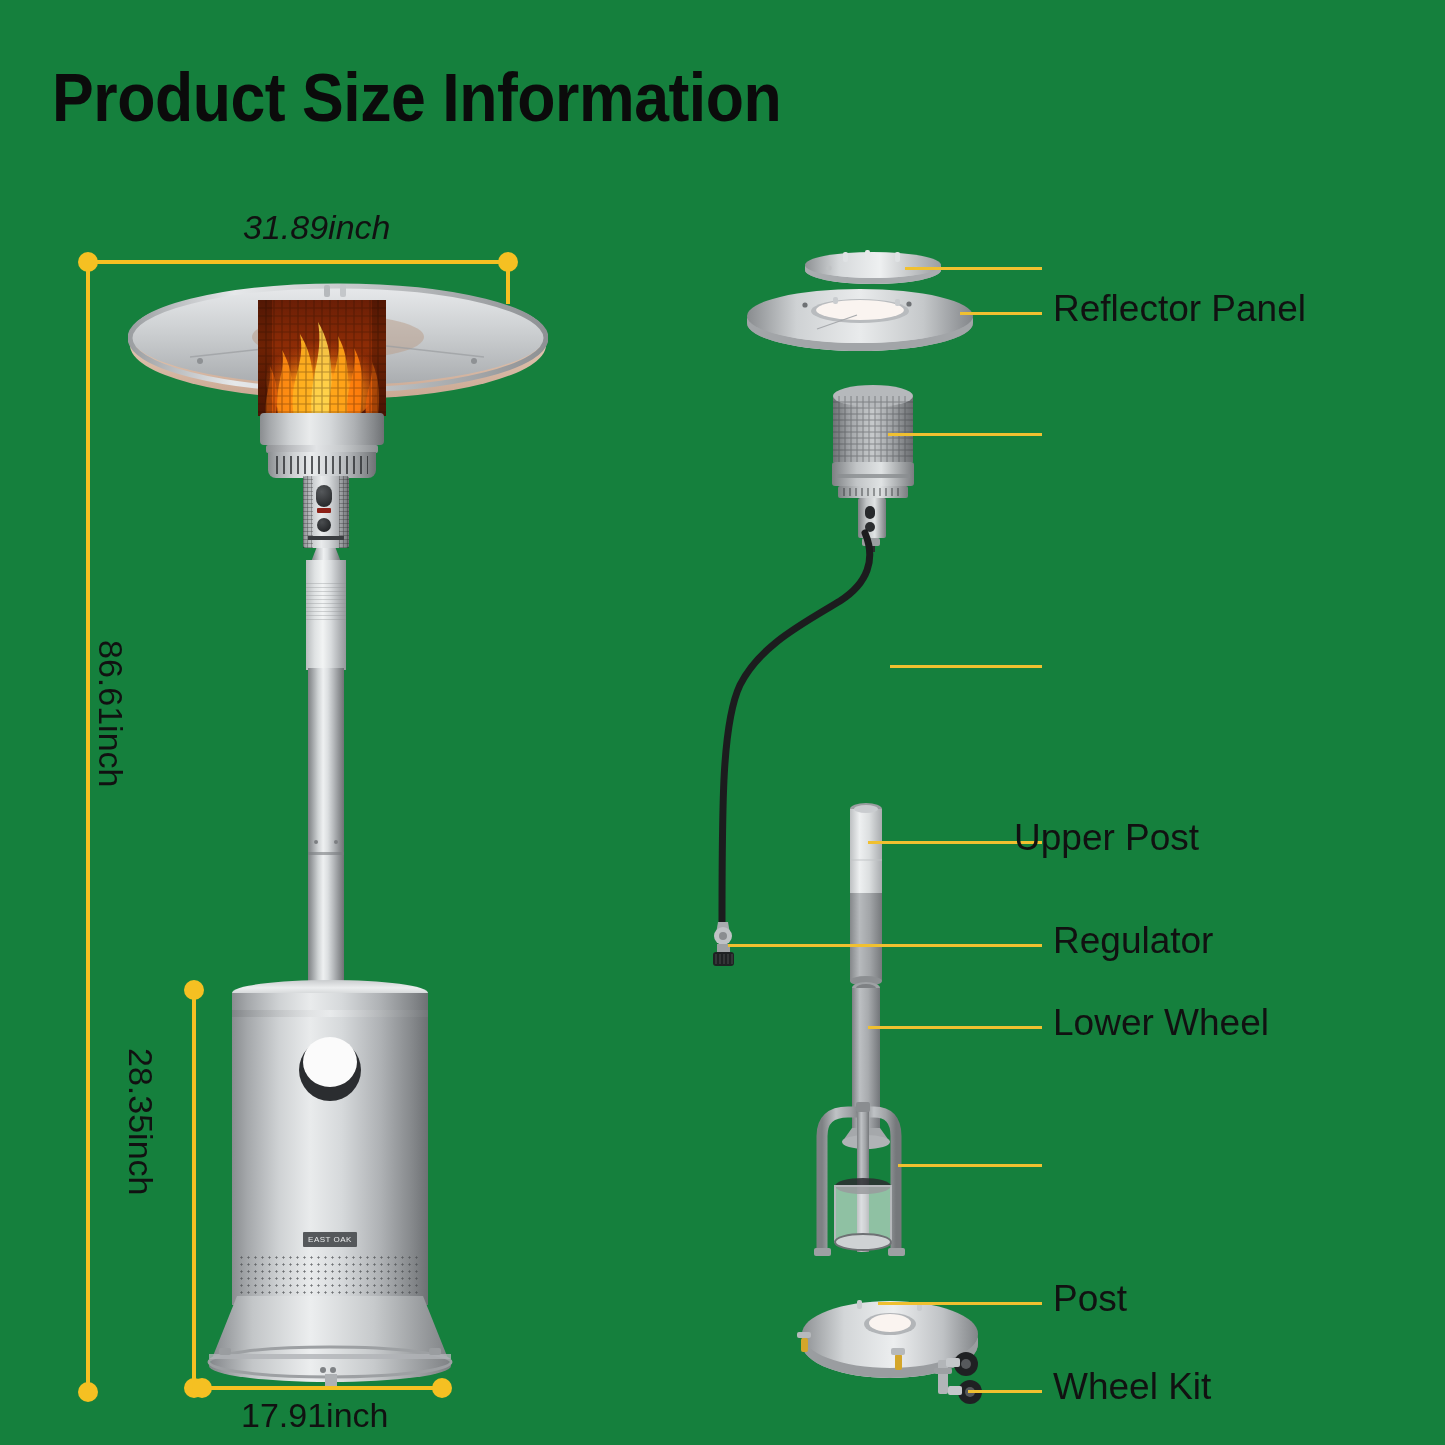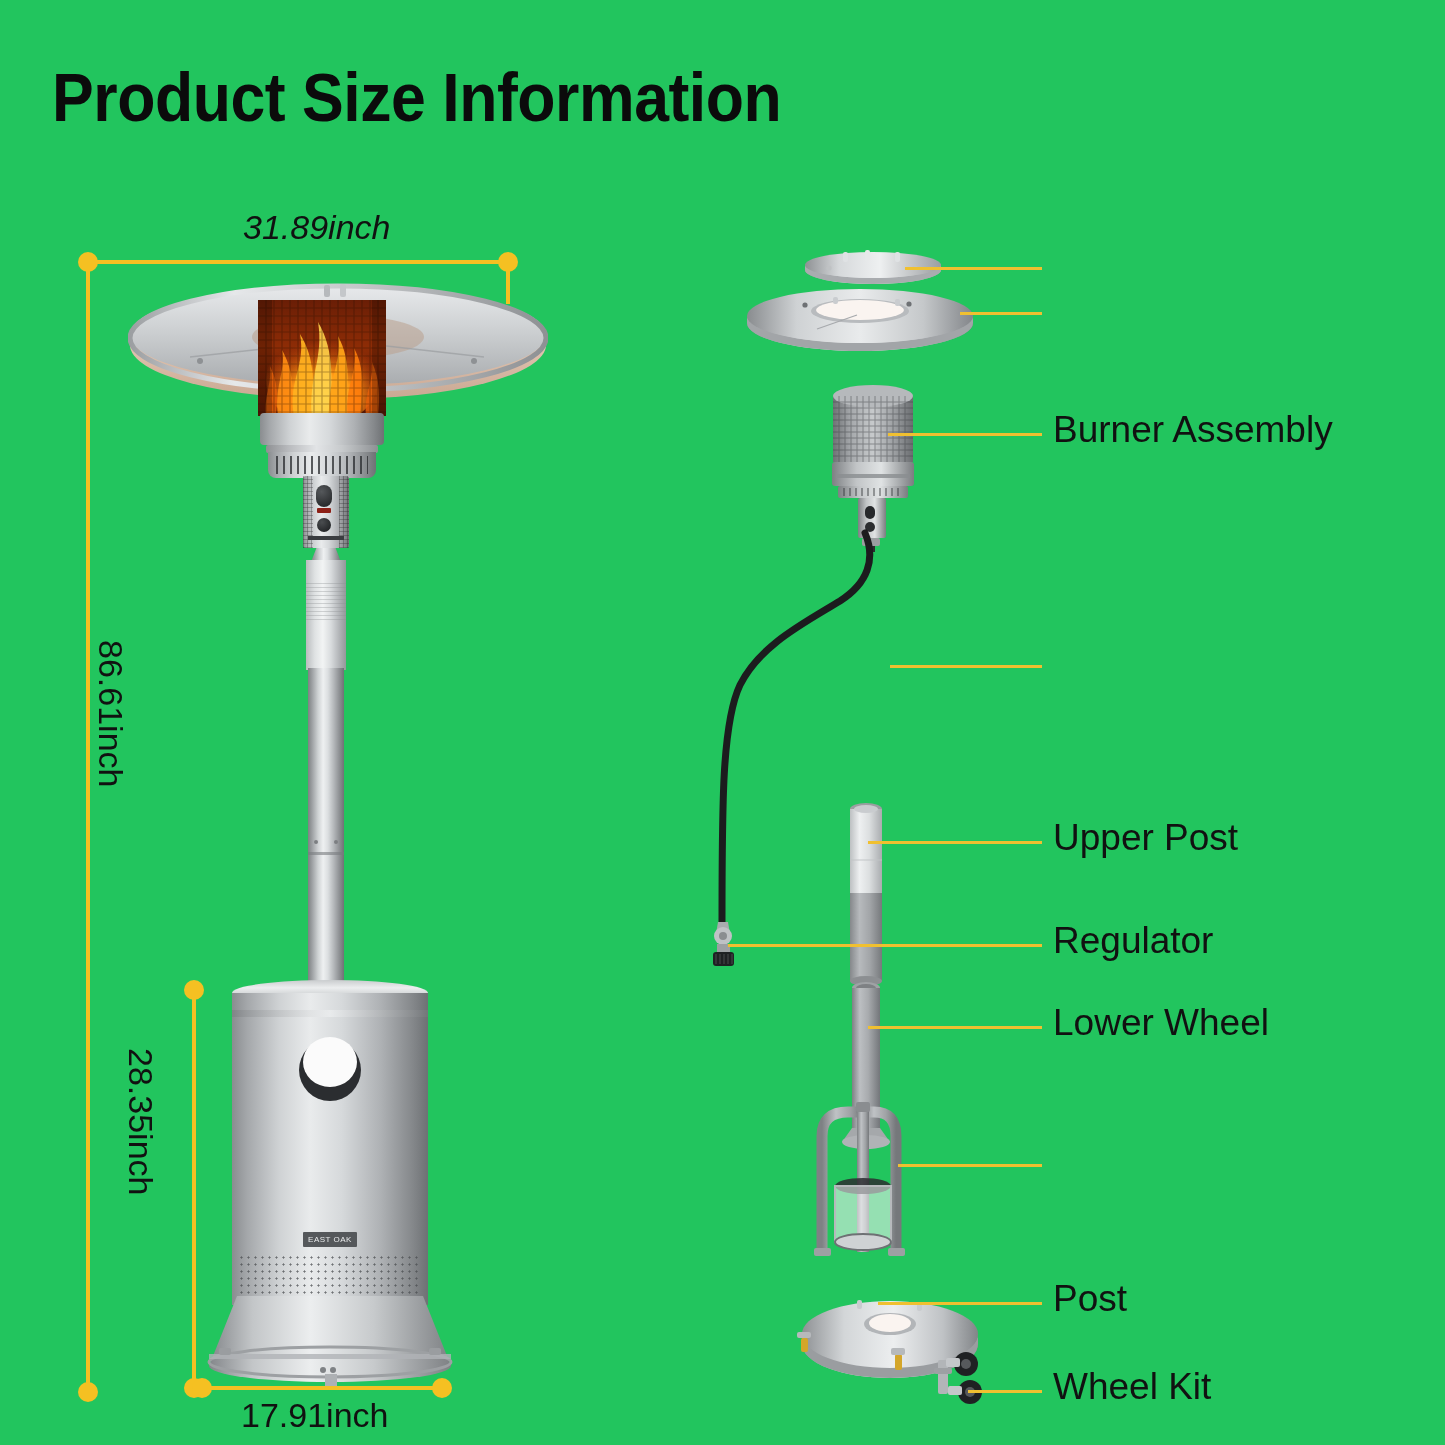--- a/index.html
+++ b/index.html
@@ -5,21 +5,21 @@
 <style>
   html, body {
     margin: 0;
     padding: 0;
     background: #faf4f0;
   }
   #page {
     position: relative;
     width: 1445px;
     height: 1445px;
-    background: #22c55e;
+    background: #15803d;
     overflow: hidden;
     font-family: "Liberation Sans", "DejaVu Sans", sans-serif;
     -webkit-font-smoothing: antialiased;
   }
 
   
   #title {
     position: absolute;
     left: 52px;
     top: 58px;
@@ -482,28 +482,28 @@
       <circle cx="40" cy="44" r="12" fill="#1f2123"></circle>
       <circle cx="40" cy="44" r="5" fill="#56595c"></circle>
       <rect x="16" y="10" width="14" height="9" rx="2" fill="#c4c7ca"></rect>
       <rect x="18" y="38" width="14" height="9" rx="2" fill="#c4c7ca"></rect>
     </svg>
   </div>
 
   <div class="leader" style="left:905px;top:267px;width:137px;"></div>
 
   <div class="leader" style="left:960px;top:312px;width:82px;"></div>
+  <div class="part-label" style="left:1053px;top:290px;">Reflector Panel</div>
 
   <div class="leader" style="left:888px;top:433px;width:154px;"></div>
-  <div class="part-label" style="left:1053px;top:411px;">Burner Assembly</div>
 
   <div class="leader" style="left:890px;top:665px;width:152px;"></div>
 
   <div class="leader" style="left:868px;top:841px;width:174px;"></div>
-  <div class="part-label" style="left:1053px;top:819px;">Upper Post</div>
+  <div class="part-label" style="left:1014px;top:819px;">Upper Post</div>
 
   <div class="leader" style="left:728px;top:944px;width:314px;"></div>
   <div class="part-label" style="left:1053px;top:922px;">Regulator</div>
 
   <div class="leader" style="left:868px;top:1026px;width:174px;"></div>
   <div class="part-label" style="left:1053px;top:1004px;">Lower Wheel</div>
 
   <div class="leader" style="left:898px;top:1164px;width:144px;"></div>
 
   <div class="leader" style="left:878px;top:1302px;width:164px;"></div>

